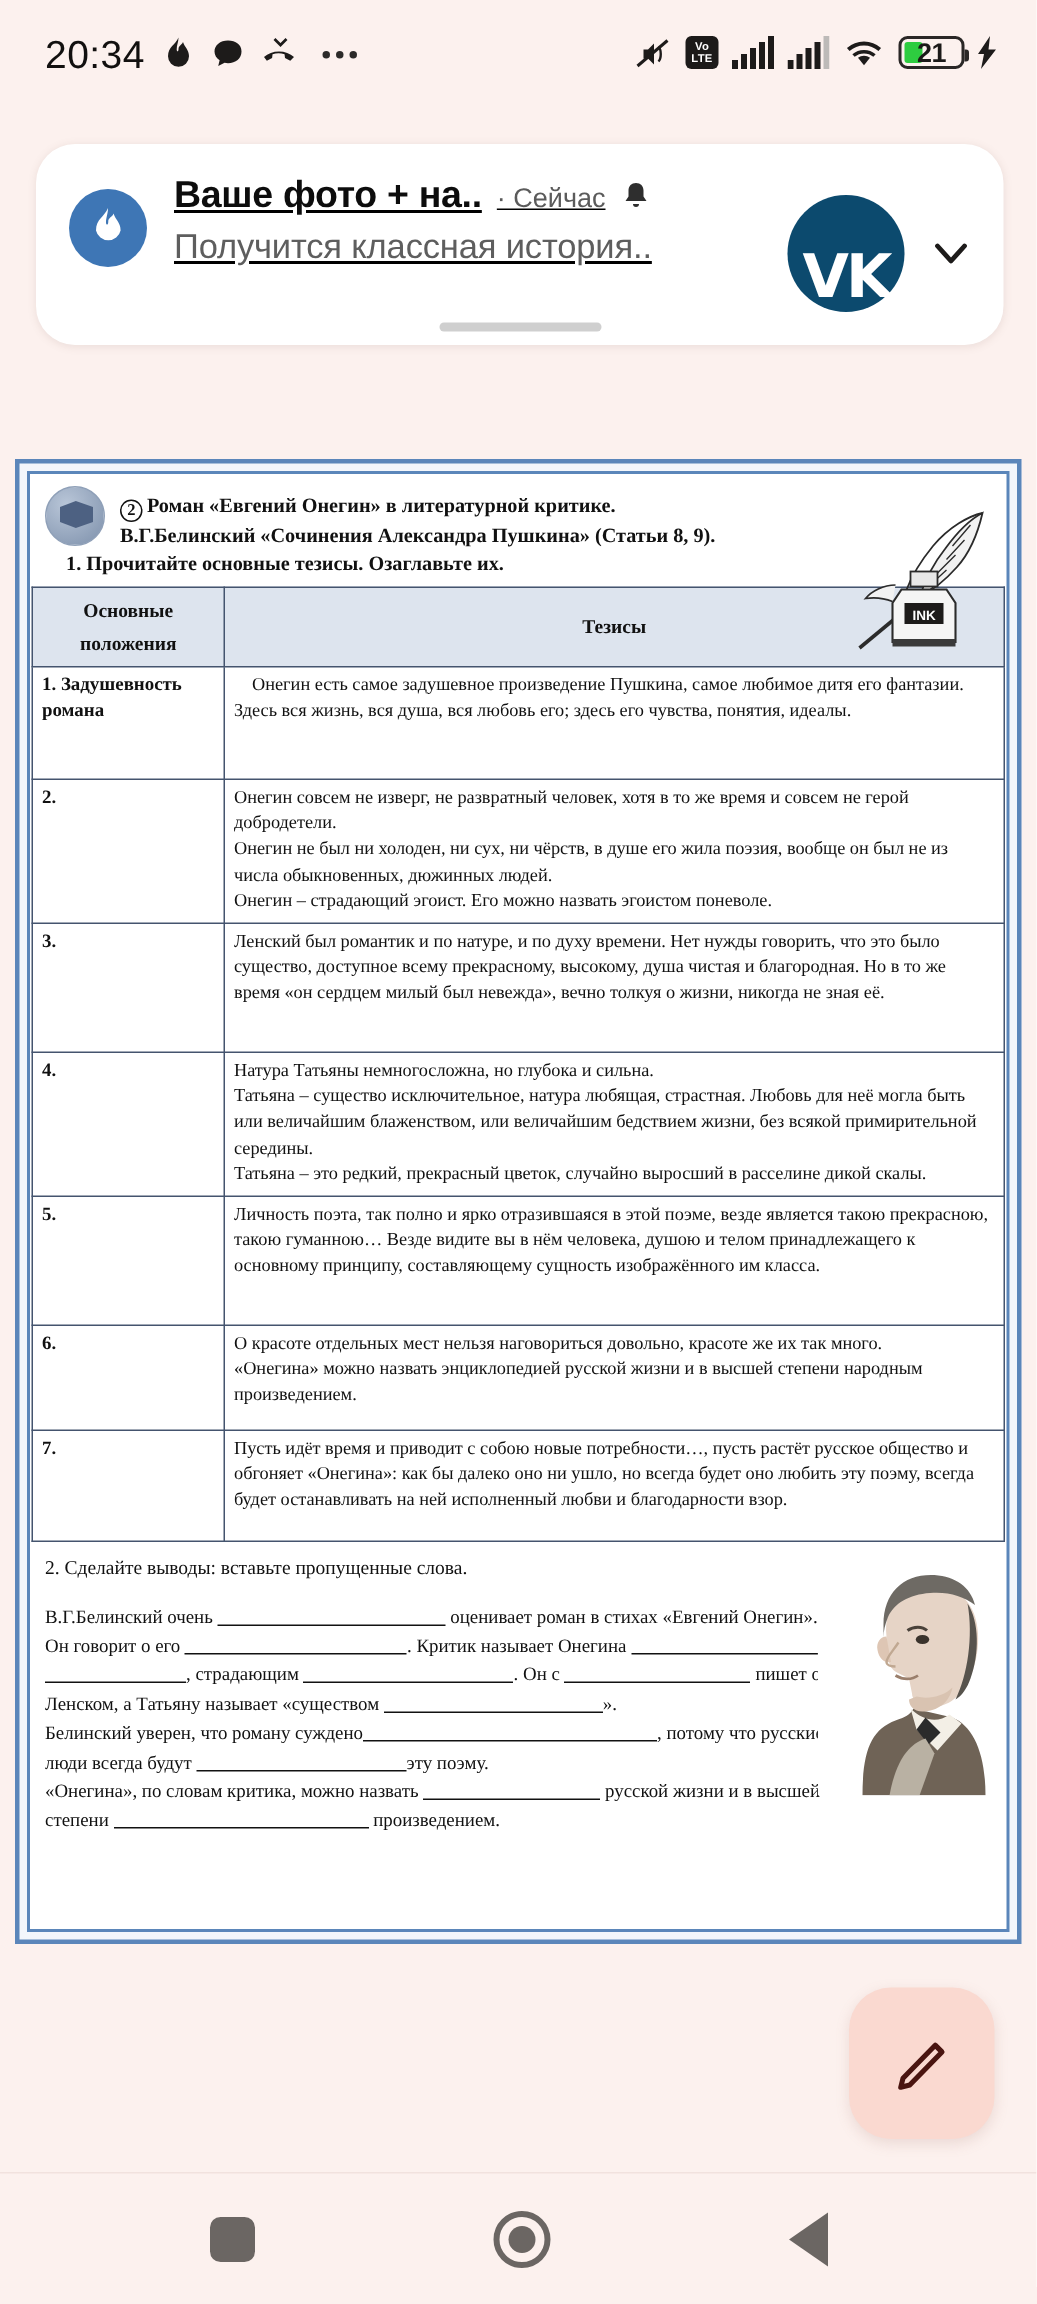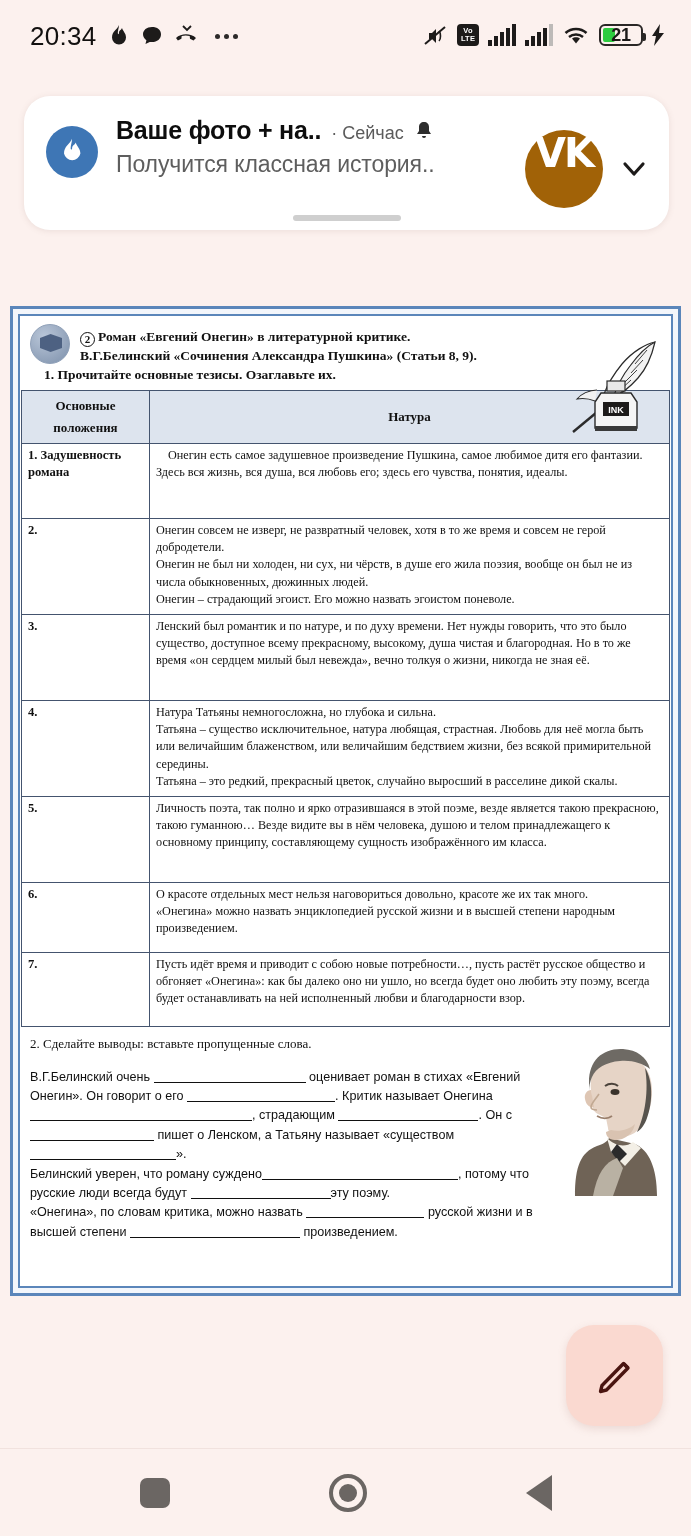--- a/index.html
+++ b/index.html
@@ -59,29 +59,29 @@
   .notif{
     position:absolute; top:96px; left:24px; width:645px; height:134px;
     background:#fff; border-radius:26px;
     box-shadow:0 1px 6px rgba(120,90,85,.13);
     display:flex; align-items:flex-start; padding:16px 18px 0 22px;
   }
   .notif-app{
     width:52px;height:52px;border-radius:50%;background:#3e76b5;
     display:flex;align-items:center;justify-content:center;flex:0 0 auto;margin-top:14px;
   }
-  .notif-body{ flex:1; margin-left:18px; padding-top:4px; }
+  .notif-body{ flex:1; margin-left:18px; padding-top:4px;text-decoration:underline; }
   .notif-row1{ display:flex; align-items:baseline; gap:10px; }
   .notif-title{ font-size:25px; font-weight:bold; color:#0d0d0d; letter-spacing:-.2px;}
   .notif-time{ font-size:18px; color:#5b5b5b; }
   .notif-text{ font-size:23px; color:#5e5e5e; margin-top:6px; letter-spacing:-.1px;}
   .notif-right{ display:flex; align-items:center; gap:14px; margin-top:18px; }
   .vk{
-    width:78px;height:78px;border-radius:50%;background:#a16207;
-    display:flex;align-items:flex-start;justify-content:center; flex:0 0 auto;
+    width:78px;height:78px;border-radius:50%;background:#0c4a6e;
+    display:flex;align-items:flex-end;justify-content:center; flex:0 0 auto;
   }
   .vk span{ color:#fff; font-size:40px; font-weight:bold; font-family:"DejaVu Sans",sans-serif; letter-spacing:-2px;}
   .notif-handle{
     position:absolute; bottom:9px; left:50%; transform:translateX(-50%);
     width:108px;height:6px;border-radius:3px;background:#cfcfcf;
   }
 
   
   .sheet-wrap{
     position:absolute; top:306px; left:10px; width:671px; height:990px;
@@ -136,21 +136,21 @@
     font-size:12.2px; line-height:17.4px; padding:3px 6px 5px 6px;
   }
   table.thesis td.c1{ width:128px; font-weight:bold; font-size:12.6px; }
   table.thesis td p{ margin:0; }
   td.c2 .indent{ text-indent:12px; }
 
   
   .task2{ margin:9px 10px 0 10px; position:relative; }
   .task2-title{ font-weight:normal; font-size:13px; font-family:"Liberation Serif",serif;}
   .task2-body{
-    margin-top:16px; font-family:Liberation Sans, sans-serif;
+    margin-top:16px; font-family:Liberation Serif, serif;
     font-size:12.6px; line-height:19.4px; color:#111; width:520px;
   }
   .blank{ display:inline-block; border-bottom:1.3px solid #111; height:13px; vertical-align:-2px; }
   .portrait{
     position:absolute; right:-2px; top:10px; width:118px; height:150px;
     overflow:hidden;
   }
 
   
   .fab{
@@ -314,21 +314,21 @@
     </div>
   </div>
 
   <table class="thesis">
     <thead>
       <tr>
         <th class="c1">
           <div>Основные</div>
           <div>положения</div>
         </th>
-        <th>Натура</th>
+        <th>Тезисы</th>
       </tr>
     </thead>
     <tbody>
       <tr>
         <td class="c1">1. Задушевность романа</td>
         <td class="c2" style="height:75px">
           <p class="indent">Онегин есть самое задушевное  произведение Пушкина, самое любимое дитя его фантазии. Здесь вся жизнь, вся душа, вся любовь его; здесь его чувства, понятия, идеалы.</p>
         </td>
       </tr>
       <tr>

